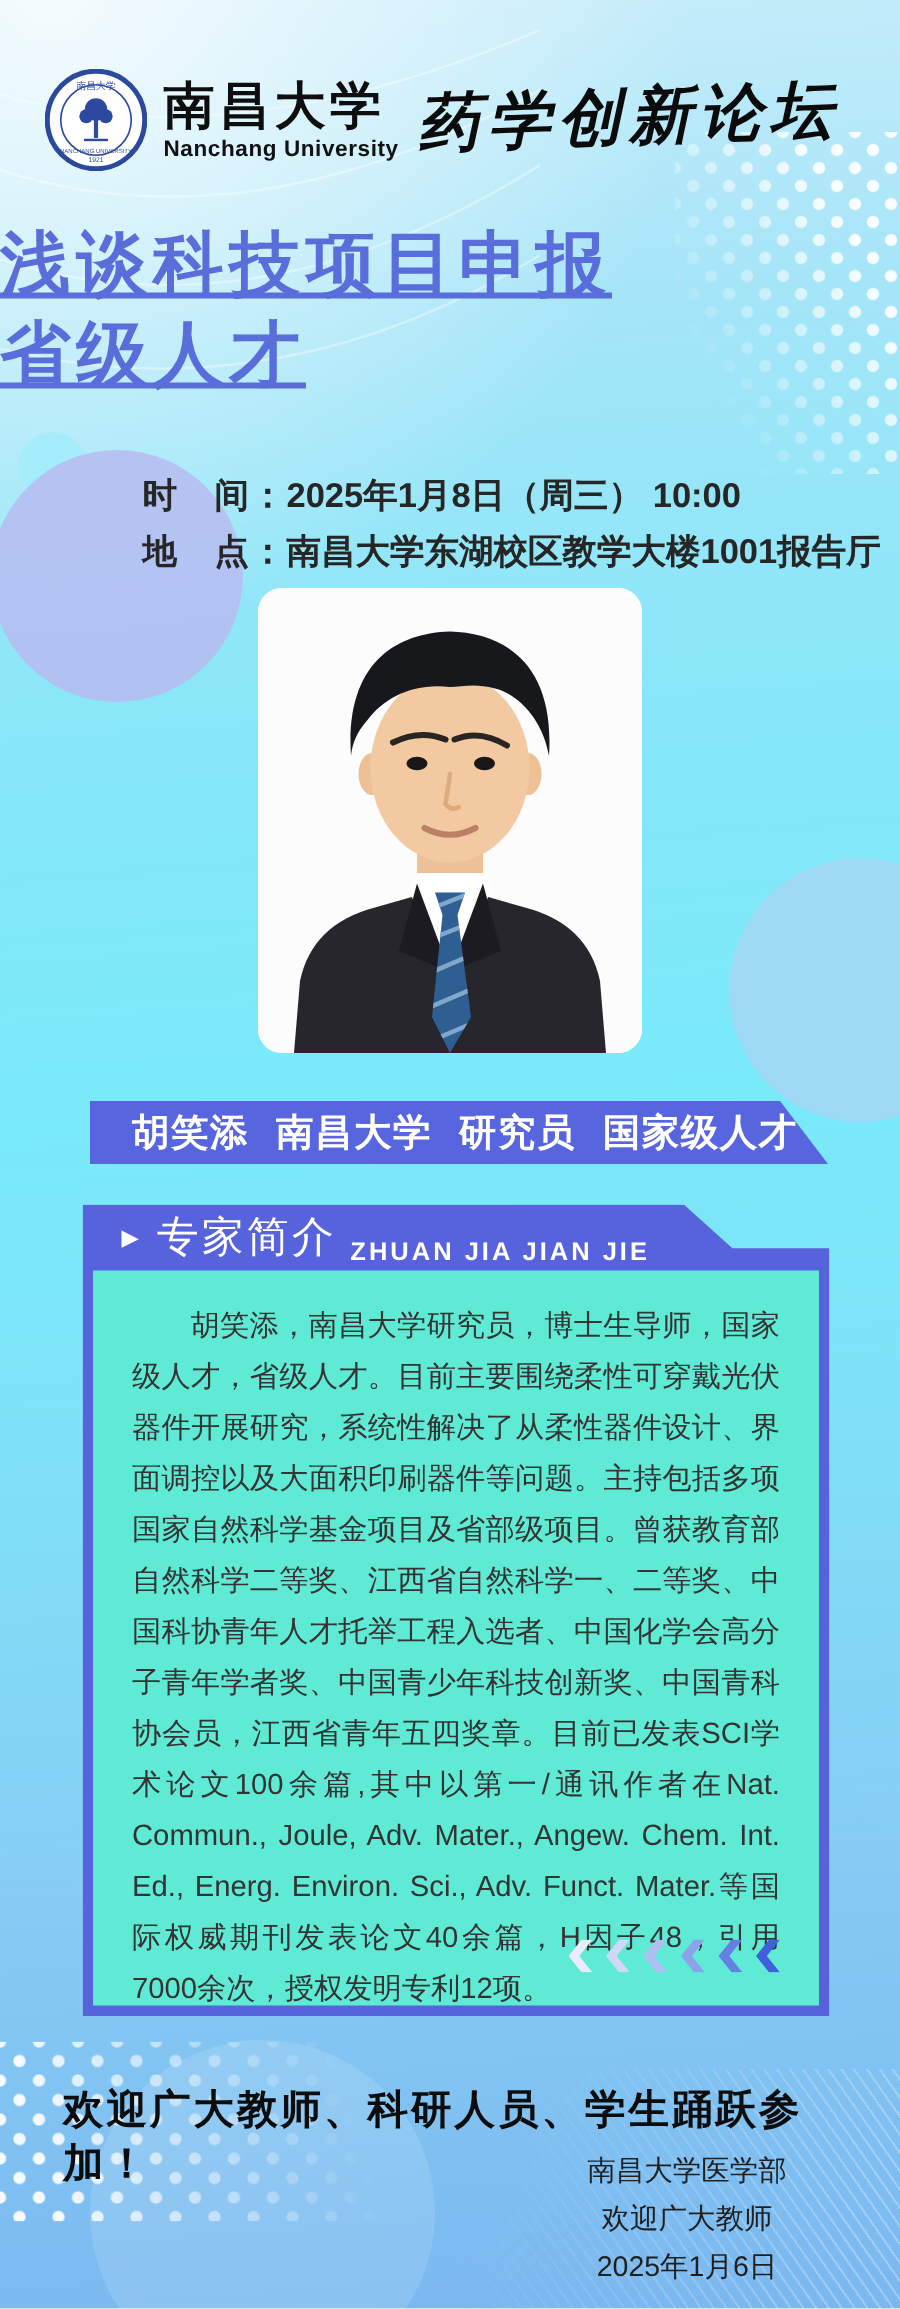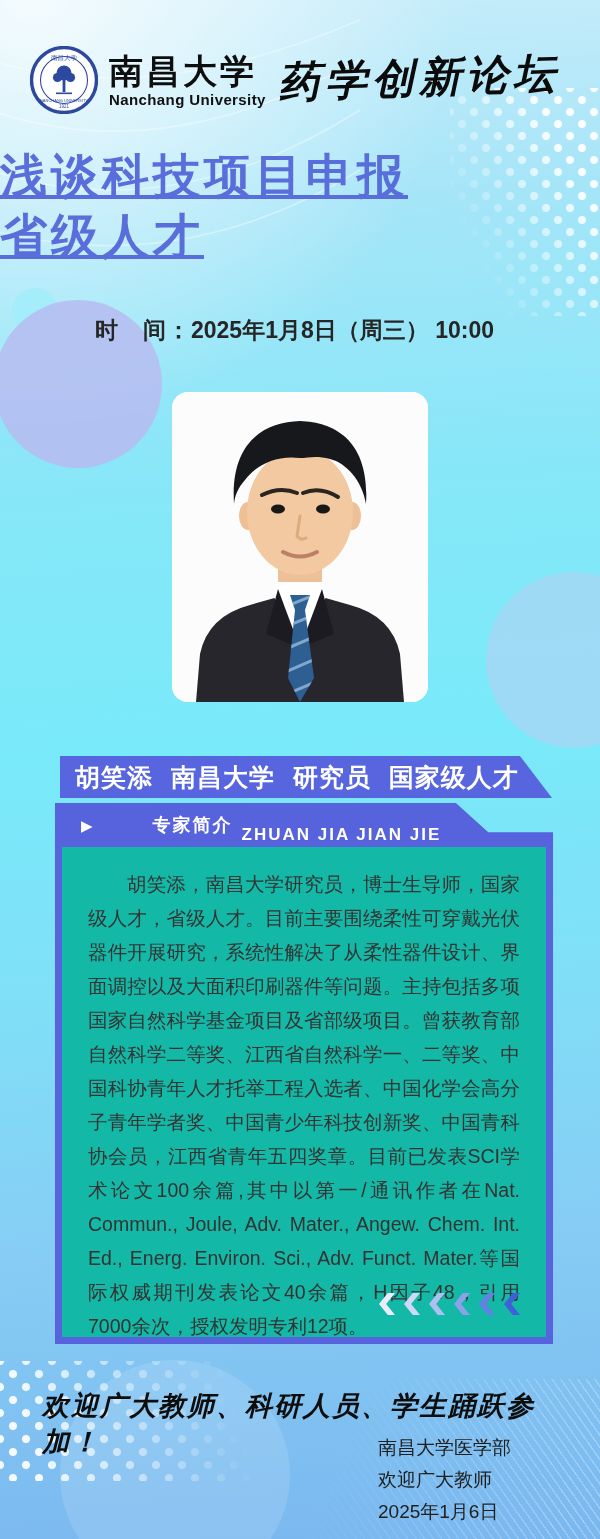--- a/index.html
+++ b/index.html
@@ -42,45 +42,45 @@
     font-size:42px;letter-spacing:5px;color:#0b0b0b;transform:rotate(-2deg);}
   
   .title{position:absolute;left:0;top:146px;width:100%;text-align:left;color:#5a6edb;font-weight:800;
     font-size:47px;letter-spacing:4px;line-height:60px;text-decoration:underline;}
   
   .event{position:absolute;left:95px;top:292px;font-size:23px;line-height:37px;color:#262626;font-weight:600;margin-top:20px;}
   .event .lbl{letter-spacing:1px;}
   
   .photo{position:absolute;left:172px;top:392px;width:256px;height:310px;border-radius:16px;overflow:hidden;background:#fbfbfb;}
   
-  .name-bar{position:absolute;left:60px;top:756px;width:492px;height:42px;background:#5765de;
+  .name-bar{position:absolute;left:60px;top:734px;width:492px;height:42px;background:#5765de;
     clip-path:polygon(0 0,93.5% 0,100% 100%,0 100%);
-    color:#fff;font-weight:700;font-size:25px;line-height:42px;padding-left:15px;box-sizing:border-box;
+    color:#fff;font-weight:700;font-size:25px;line-height:42px;padding-left:28px;box-sizing:border-box;
     word-spacing:10px;letter-spacing:1px;}
   
   .profile-box{position:absolute;left:55px;top:803px;width:498px;height:541px;background:#5663dd;
     clip-path:polygon(0 0,80.5% 0,87% 5.4%,100% 5.4%,100% 100%,0 100%);}
   .profile-head{position:absolute;left:0;top:0;height:44px;display:flex;align-items:center;color:#fff;padding-left:26px;}
   .profile-head .marker{font-size:15px;margin-right:12px;line-height:1;}
-  .profile-head .cn{font-size:18px;font-weight:700;letter-spacing:2px;margin-left:48px;}
+  .profile-head .cn{font-size:28px;font-weight:400;letter-spacing:2px;}
   .profile-head .py{font-size:17px;font-weight:600;letter-spacing:2px;margin-left:9px;margin-top:20px;}
-  .profile-body{position:absolute;left:7px;right:7px;top:44px;bottom:7px;background:#14b8a6;}
+  .profile-body{position:absolute;left:7px;right:7px;top:44px;bottom:7px;background:#5eead4;}
   .bio{margin:20px 26px 0 26px;font-size:19.5px;line-height:34px;color:#333;text-align:justify;text-indent:2em;}
   .chevrons{position:absolute;right:26px;bottom:22px;display:flex;gap:9px;}
   .chev{width:16px;height:22px;clip-path:polygon(55% 0,100% 0,45% 50%,100% 100%,55% 100%,0 50%);}
   .chev:nth-child(1){background:#e9edfb;}
   .chev:nth-child(2){background:#cfd8f7;}
   .chev:nth-child(3){background:#b0bff2;}
   .chev:nth-child(4){background:#8ca1ea;}
   .chev:nth-child(5){background:#6580e3;}
   .chev:nth-child(6){background:#3f5fdb;}
   
-  .welcome{position:absolute;left:42px;top:1388px;width:520px;font-family:"DejaVu Serif",serif;font-style:italic;
+  .welcome{position:absolute;left:42px;top:1388px;width:520px;font-family:"DejaVu Serif",serif;
     font-weight:700;font-size:27px;letter-spacing:2px;color:#0d0d0d;}
-  .org-block{position:absolute;right:62px;top:1432px;width:160px;font-size:19px;line-height:32px;color:#1f1f1f;}
+  .org-block{position:absolute;right:62px;top:1432px;width:160px;text-align:center;font-size:19px;line-height:32px;color:#1f1f1f;}
 </style>
 </head>
 <body>
 
 <div class="poster">
 
   <svg class="waves" width="360" height="330" viewBox="0 0 360 330">
     <path d="M-10 60 Q 150 110 360 20"></path>
     <path d="M-10 110 Q 160 170 360 60"></path>
     <path d="M-10 170 Q 170 230 360 110"></path>
@@ -117,20 +117,21 @@
   </div>
   <div class="forum">药学创新论坛</div>
 
   <div class="title">
     <div>浅谈科技项目申报</div>
     <div>省级人才</div>
   </div>
 
   <div class="event">
     <div><span class="lbl">时　间：</span><span>2025年1月8日（周三） 10:00</span></div>
+    <div><span class="lbl">地　点：</span><span>南昌大学东湖校区教学大楼1001报告厅</span></div>
   </div>
 
   <div class="photo">
     <svg viewBox="0 0 256 310" width="256" height="310">
       <defs>
         <clipPath id="tieclip">
             <path d="M118 203 L138 203 L133 218 L142 286 L128 310 L116 286 L123 218 Z"></path>
           </clipPath>
       </defs>
       <rect width="256" height="310" fill="#fcfcfc"></rect>

